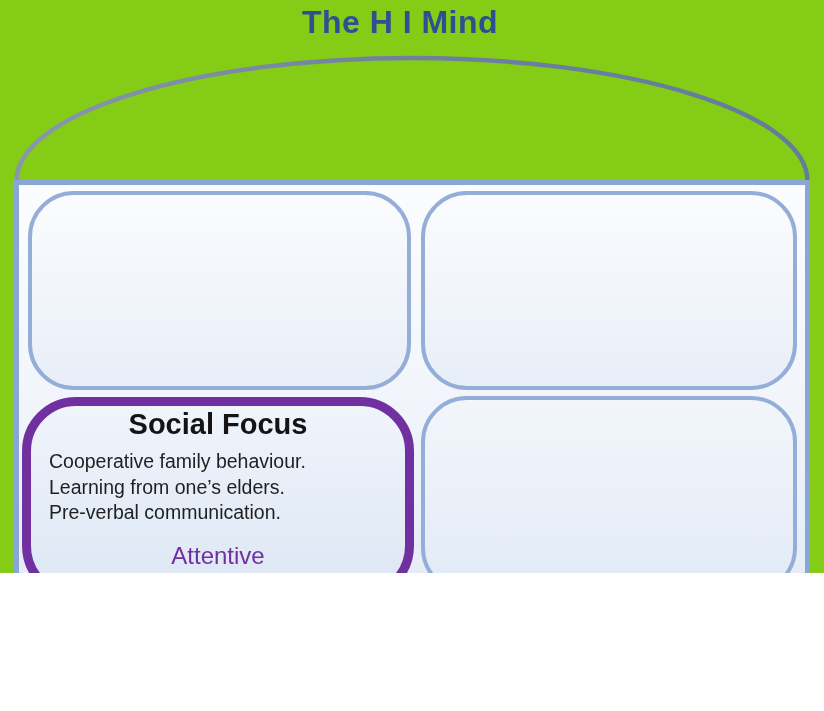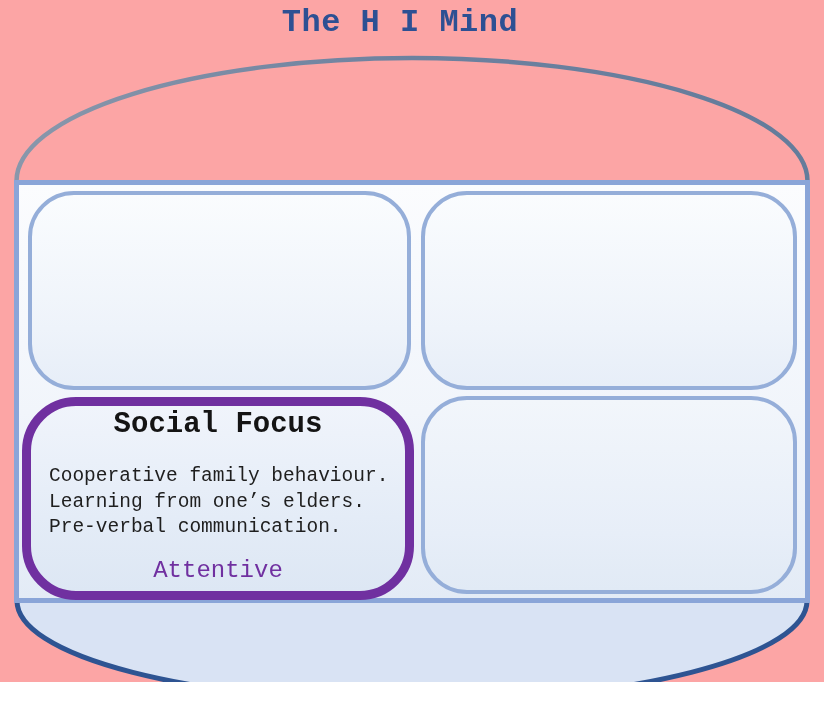--- a/index.html
+++ b/index.html
@@ -4,24 +4,23 @@
 <style>
   html, body {
     margin: 0;
     padding: 0;
     background: #ffffff;
     font-family: "Liberation Sans", sans-serif;
   }
   .stage {
     position: relative;
     width: 824px;
-    height: 682px;
-    background: #fca5a5;
+    height: 573px;
+    background: #84cc16;
     overflow: hidden;
-    font-family: Liberation Mono, monospace;
   }
   .title {
     position: absolute;
     top: 4px;
     left: 0;
     width: 800px;
     text-align: center;
     font-size: 32px;
     font-weight: bold;
     letter-spacing: 0.5px;
@@ -70,21 +69,21 @@
     z-index: 2;
     text-align: center;
   }
   .focus-heading {
     margin-top: 2px;
     font-size: 29px;
     font-weight: bold;
     color: #141414;
   }
   .focus-lines {
-    margin-top: 23px;
+    margin-top: 8px;
     padding-left: 18px;
     text-align: left;
     font-size: 19.5px;
     line-height: 25.5px;
     color: #1f1f1f;
   }
   .focus-label {
     margin-top: 16px;
     font-size: 24px;
     color: #7030a0;

